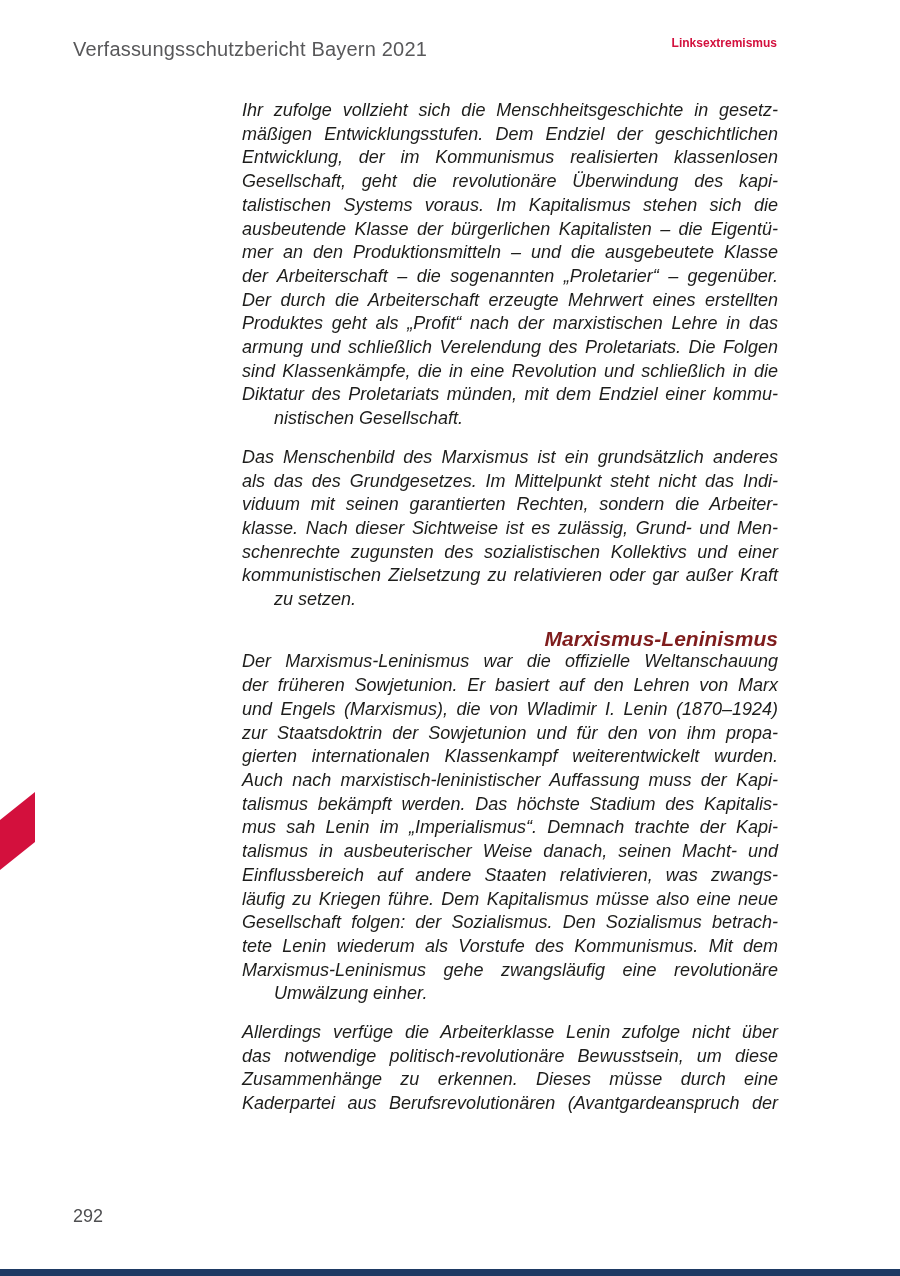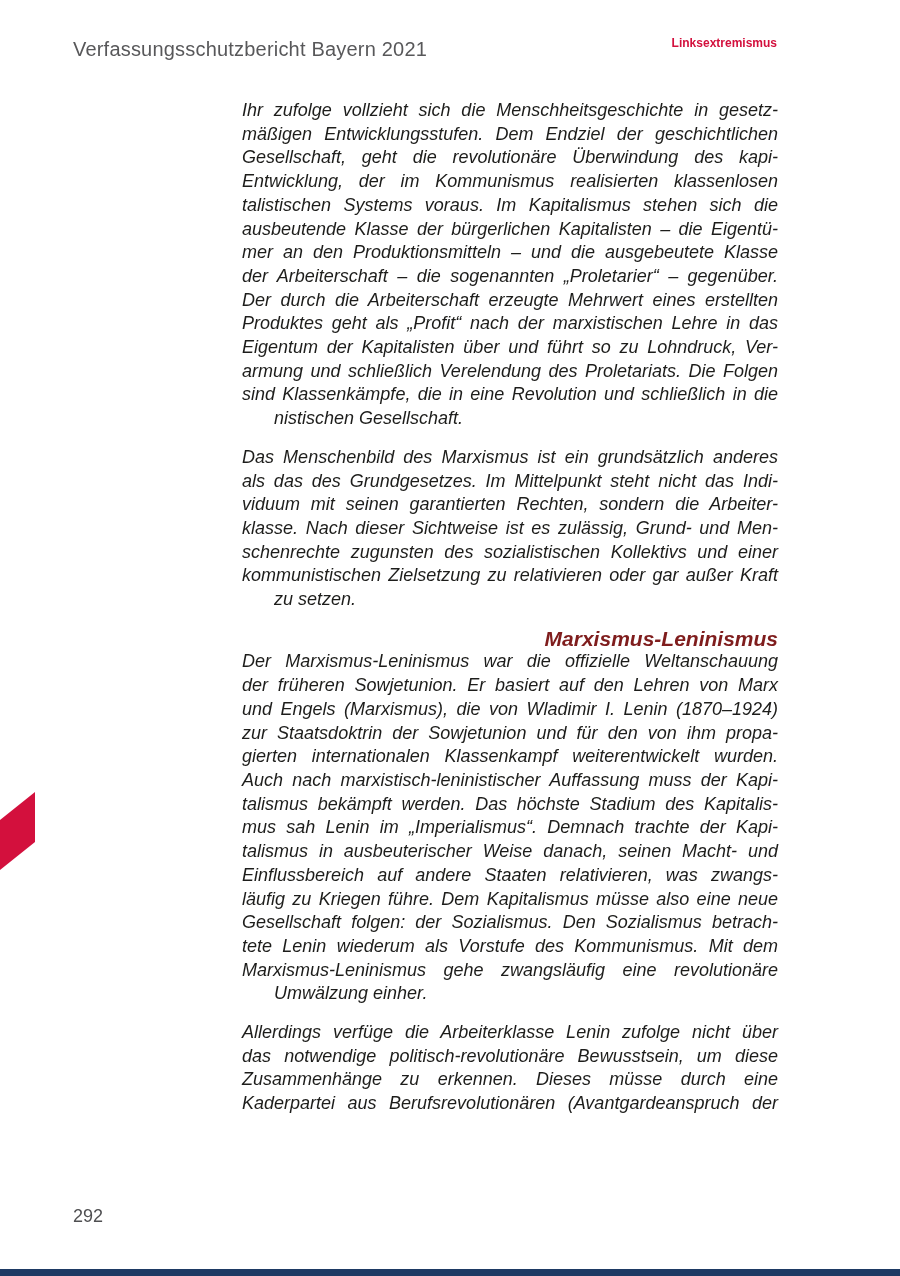--- a/index.html
+++ b/index.html
@@ -52,31 +52,31 @@
 <body>
 
 <div class="running-head-left">Verfassungsschutzbericht Bayern 2021</div>
 <div class="running-head-right">Linksextremismus</div>
 
 <main class="content">
 
   <div class="para">
     <div class="line">Ihr zufolge vollzieht sich die Menschheitsgeschichte in gesetz-</div>
     <div class="line">mäßigen Entwicklungsstufen. Dem Endziel der geschichtlichen</div>
+    <div class="line">Entwicklung, der im Kommunismus realisierten klassenlosen</div>
     <div class="line">Gesellschaft, geht die revolutionäre Überwindung des kapi-</div>
-    <div class="line">Entwicklung, der im Kommunismus realisierten klassenlosen</div>
     <div class="line">talistischen Systems voraus. Im Kapitalismus stehen sich die</div>
     <div class="line">ausbeutende Klasse der bürgerlichen Kapitalisten – die Eigentü-</div>
     <div class="line">mer an den Produktionsmitteln – und die ausgebeutete Klasse</div>
     <div class="line">der Arbeiterschaft – die sogenannten „Proletarier“ – gegenüber.</div>
     <div class="line">Der durch die Arbeiterschaft erzeugte Mehrwert eines erstellten</div>
     <div class="line">Produktes geht als „Profit“ nach der marxistischen Lehre in das</div>
-    <div class="line">Eigentum der Kapitalisten über und führt so zu Lohndruck, Ver-</div>
     <div class="line">armung und schließlich Verelendung des Proletariats. Die Folgen</div>
     <div class="line">sind Klassenkämpfe, die in eine Revolution und schließlich in die</div>
+    <div class="line">Diktatur des Proletariats münden, mit dem Endziel einer kommu-</div>
     <div class="line end">nistischen Gesellschaft.</div>
   </div>
 
   <div class="para">
     <div class="line">Das Menschenbild des Marxismus ist ein grundsätzlich anderes</div>
     <div class="line">als das des Grundgesetzes. Im Mittelpunkt steht nicht das Indi-</div>
     <div class="line">viduum mit seinen garantierten Rechten, sondern die Arbeiter-</div>
     <div class="line">klasse. Nach dieser Sichtweise ist es zulässig, Grund- und Men-</div>
     <div class="line">schenrechte zugunsten des sozialistischen Kollektivs und einer</div>
     <div class="line">kommunistischen Zielsetzung zu relativieren oder gar außer Kraft</div>

